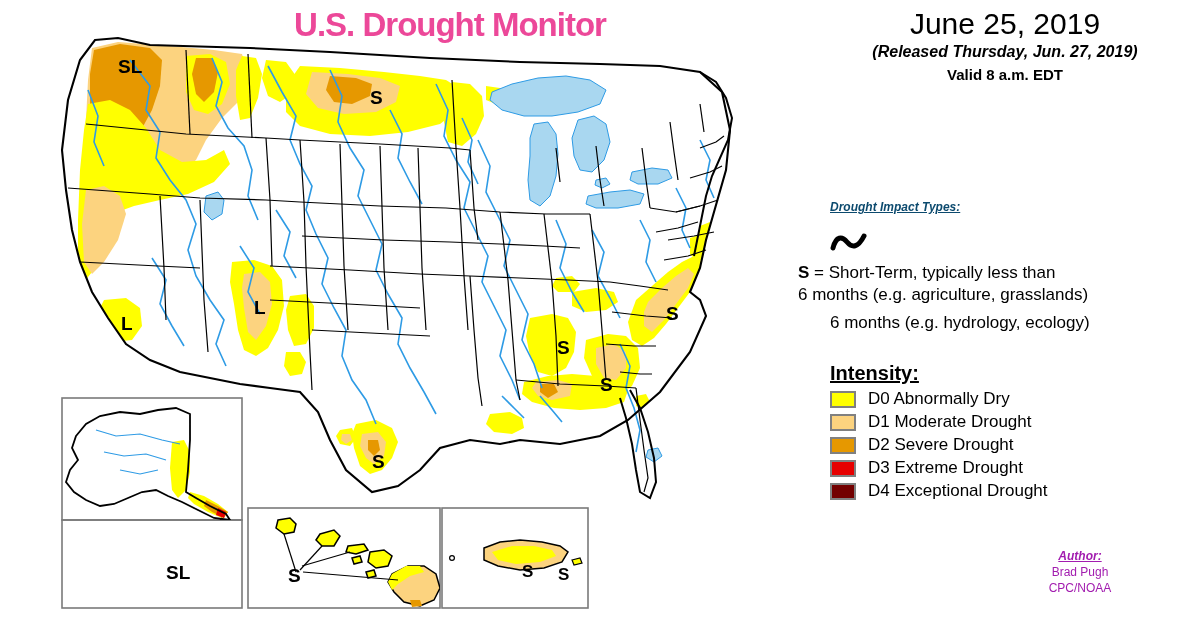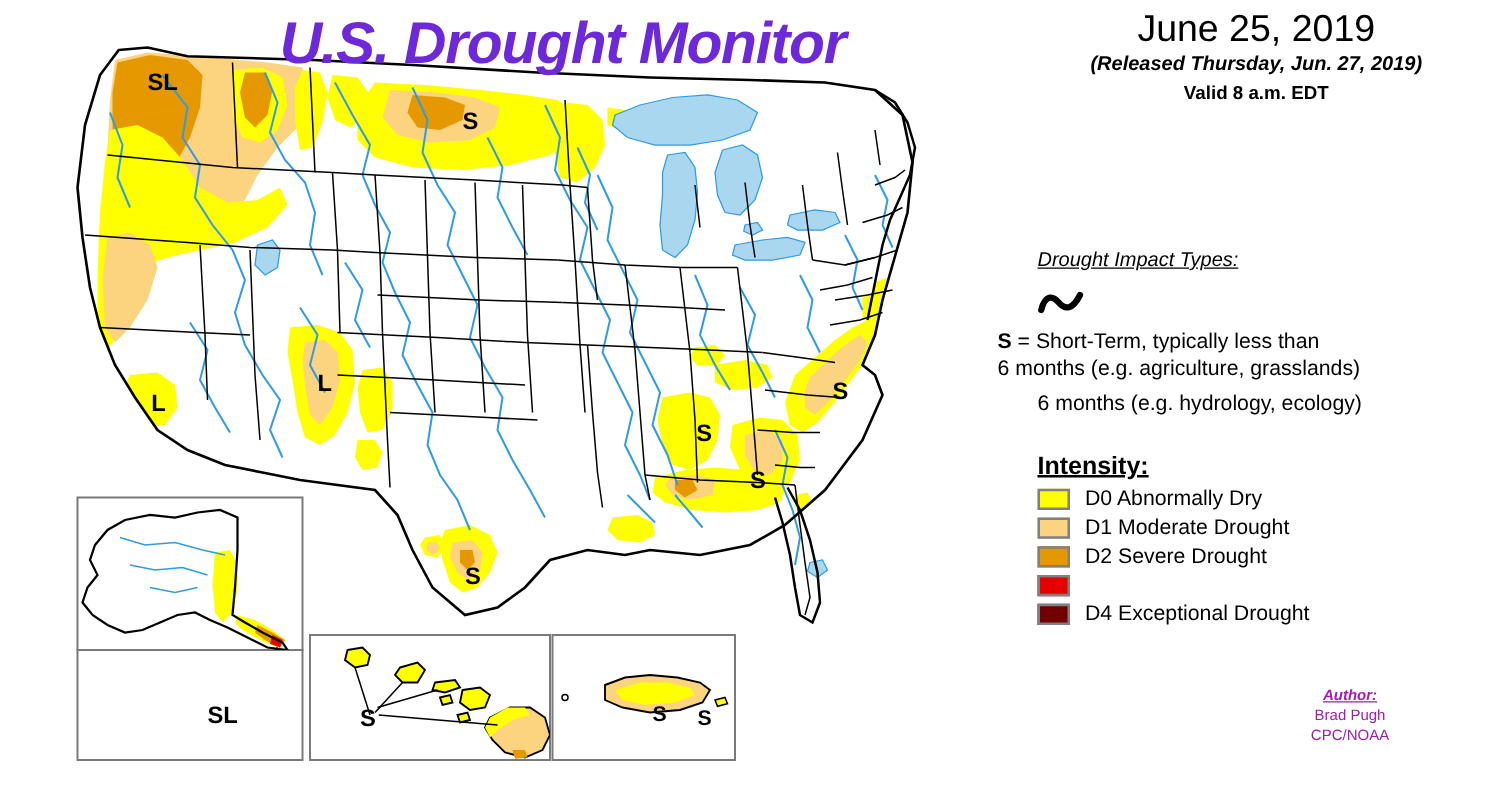--- a/index.html
+++ b/index.html
@@ -7,33 +7,33 @@
     width:1200px;height:630px;background:#ffffff;
     font-family:"Liberation Sans", sans-serif;
     overflow:hidden;position:relative;
   }
   #root{position:absolute;inset:0;}
 
   
   .title{
     position:absolute;left:150px;top:6px;width:600px;
     text-align:center;
-    font-size:47px;font-weight:bold;font-style:italic;
-    letter-spacing:-1px;color:#6d28d9;
+    font-size:33px;font-weight:bold;
+    letter-spacing:-1px;color:#ec4899;
   }
   .datebox{position:absolute;left:820px;top:8px;width:370px;text-align:center;color:#000;}
   .date-main{font-size:30px;font-weight:normal;line-height:1.05;}
   .date-rel{font-size:16px;font-weight:bold;font-style:italic;line-height:1.5;}
   .date-valid{font-size:15px;font-weight:bold;line-height:1.5;}
 
   
   .impact-head{
     position:absolute;left:830px;top:200px;
-    font-size:16px;font-weight:normal;font-style:italic;
-    text-decoration:underline;color:#000000;
+    font-size:12px;font-weight:bold;font-style:italic;
+    text-decoration:underline;color:#0c4a6e;
   }
   .impact-wiggle{position:absolute;left:830px;top:228px;width:40px;height:30px;}
   .impact-wiggle-text{
     position:absolute;left:874px;top:232px;font-size:17px;color:#000;white-space:nowrap;
   }
   .impact-blk{position:absolute;font-size:17px;color:#000;line-height:1.28;white-space:nowrap;}
   .impact-blk b{font-weight:bold;}
   .impact-s{left:798px;top:262px;}
   .impact-l{left:830px;top:312px;}
 
@@ -364,20 +364,21 @@
       <div class="int-row">
         <div class="sw" style="background: rgb(252, 211, 127);"></div>
         <div class="int-lbl">D1 Moderate Drought</div>
       </div>
       <div class="int-row">
         <div class="sw" style="background: rgb(230, 152, 0);"></div>
         <div class="int-lbl">D2 Severe Drought</div>
       </div>
       <div class="int-row">
         <div class="sw" style="background: rgb(230, 0, 0);"></div>
+        <div class="int-lbl">D3 Extreme Drought</div>
       </div>
       <div class="int-row">
         <div class="sw" style="background: rgb(115, 0, 0);"></div>
         <div class="int-lbl">D4 Exceptional Drought</div>
       </div>
     </div>
 
   <div class="author">
     <div class="ahead">Author:</div>
     <div>Brad Pugh</div>

